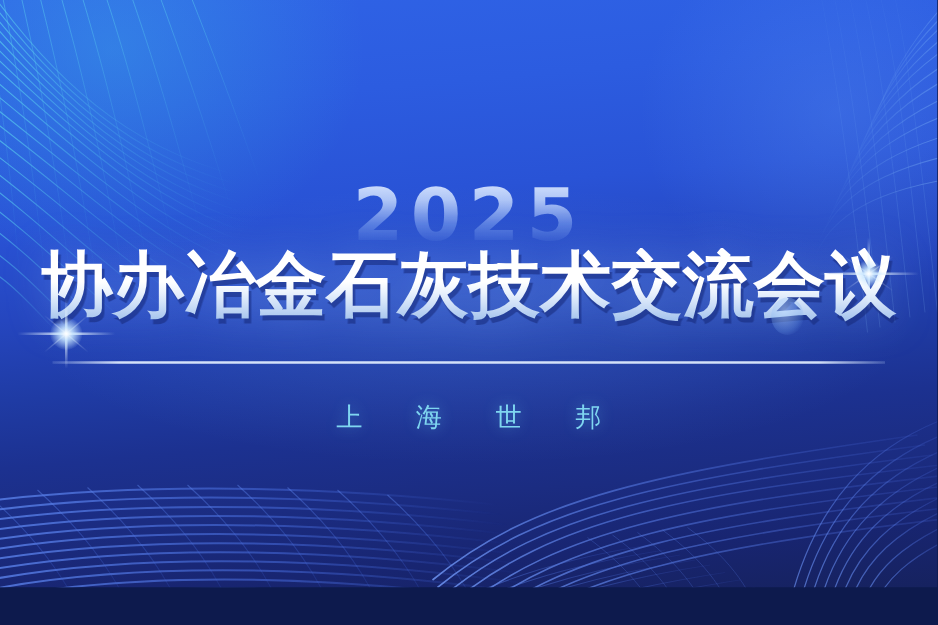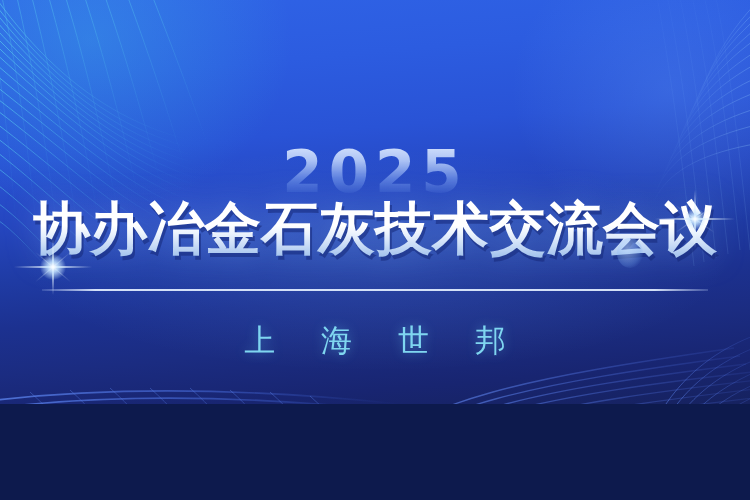--- a/index.html
+++ b/index.html
@@ -7,21 +7,21 @@
     padding: 0;
     background: #0d1a4d;
   }
   body {
     font-family: "Liberation Sans", sans-serif;
   }
 
   #banner {
     position: relative;
     width: 750px;
-    height: 404px;
+    height: 470px;
     overflow: hidden;
     background: linear-gradient(175deg,
         #2f63e6 0%,
         #2c5ce0 18%,
         #2953d6 34%,
         #2546bf 48%,
         #1f3ba4 60%,
         #1c3190 70%,
         #1b2c81 80%,
         #182571 90%,
@@ -176,21 +176,21 @@
         rgba(200,220,255,.20) 100%);
   }
 
   
   .subtitle {
     position: absolute;
     left: 0; right: 0;
     top: 320px;
     text-align: center;
     font-family: "DejaVu Sans", "Liberation Sans", sans-serif;
-    font-size: 31px;
+    font-size: 21px;
     font-weight: 400;
     letter-spacing: 18px;
     text-indent: 18px;
     color: #7fd6f0;
     text-shadow: 0 0 12px rgba(110,210,245,.45);
     user-select: none;
   }
 </style>
 </head>
 <body>

